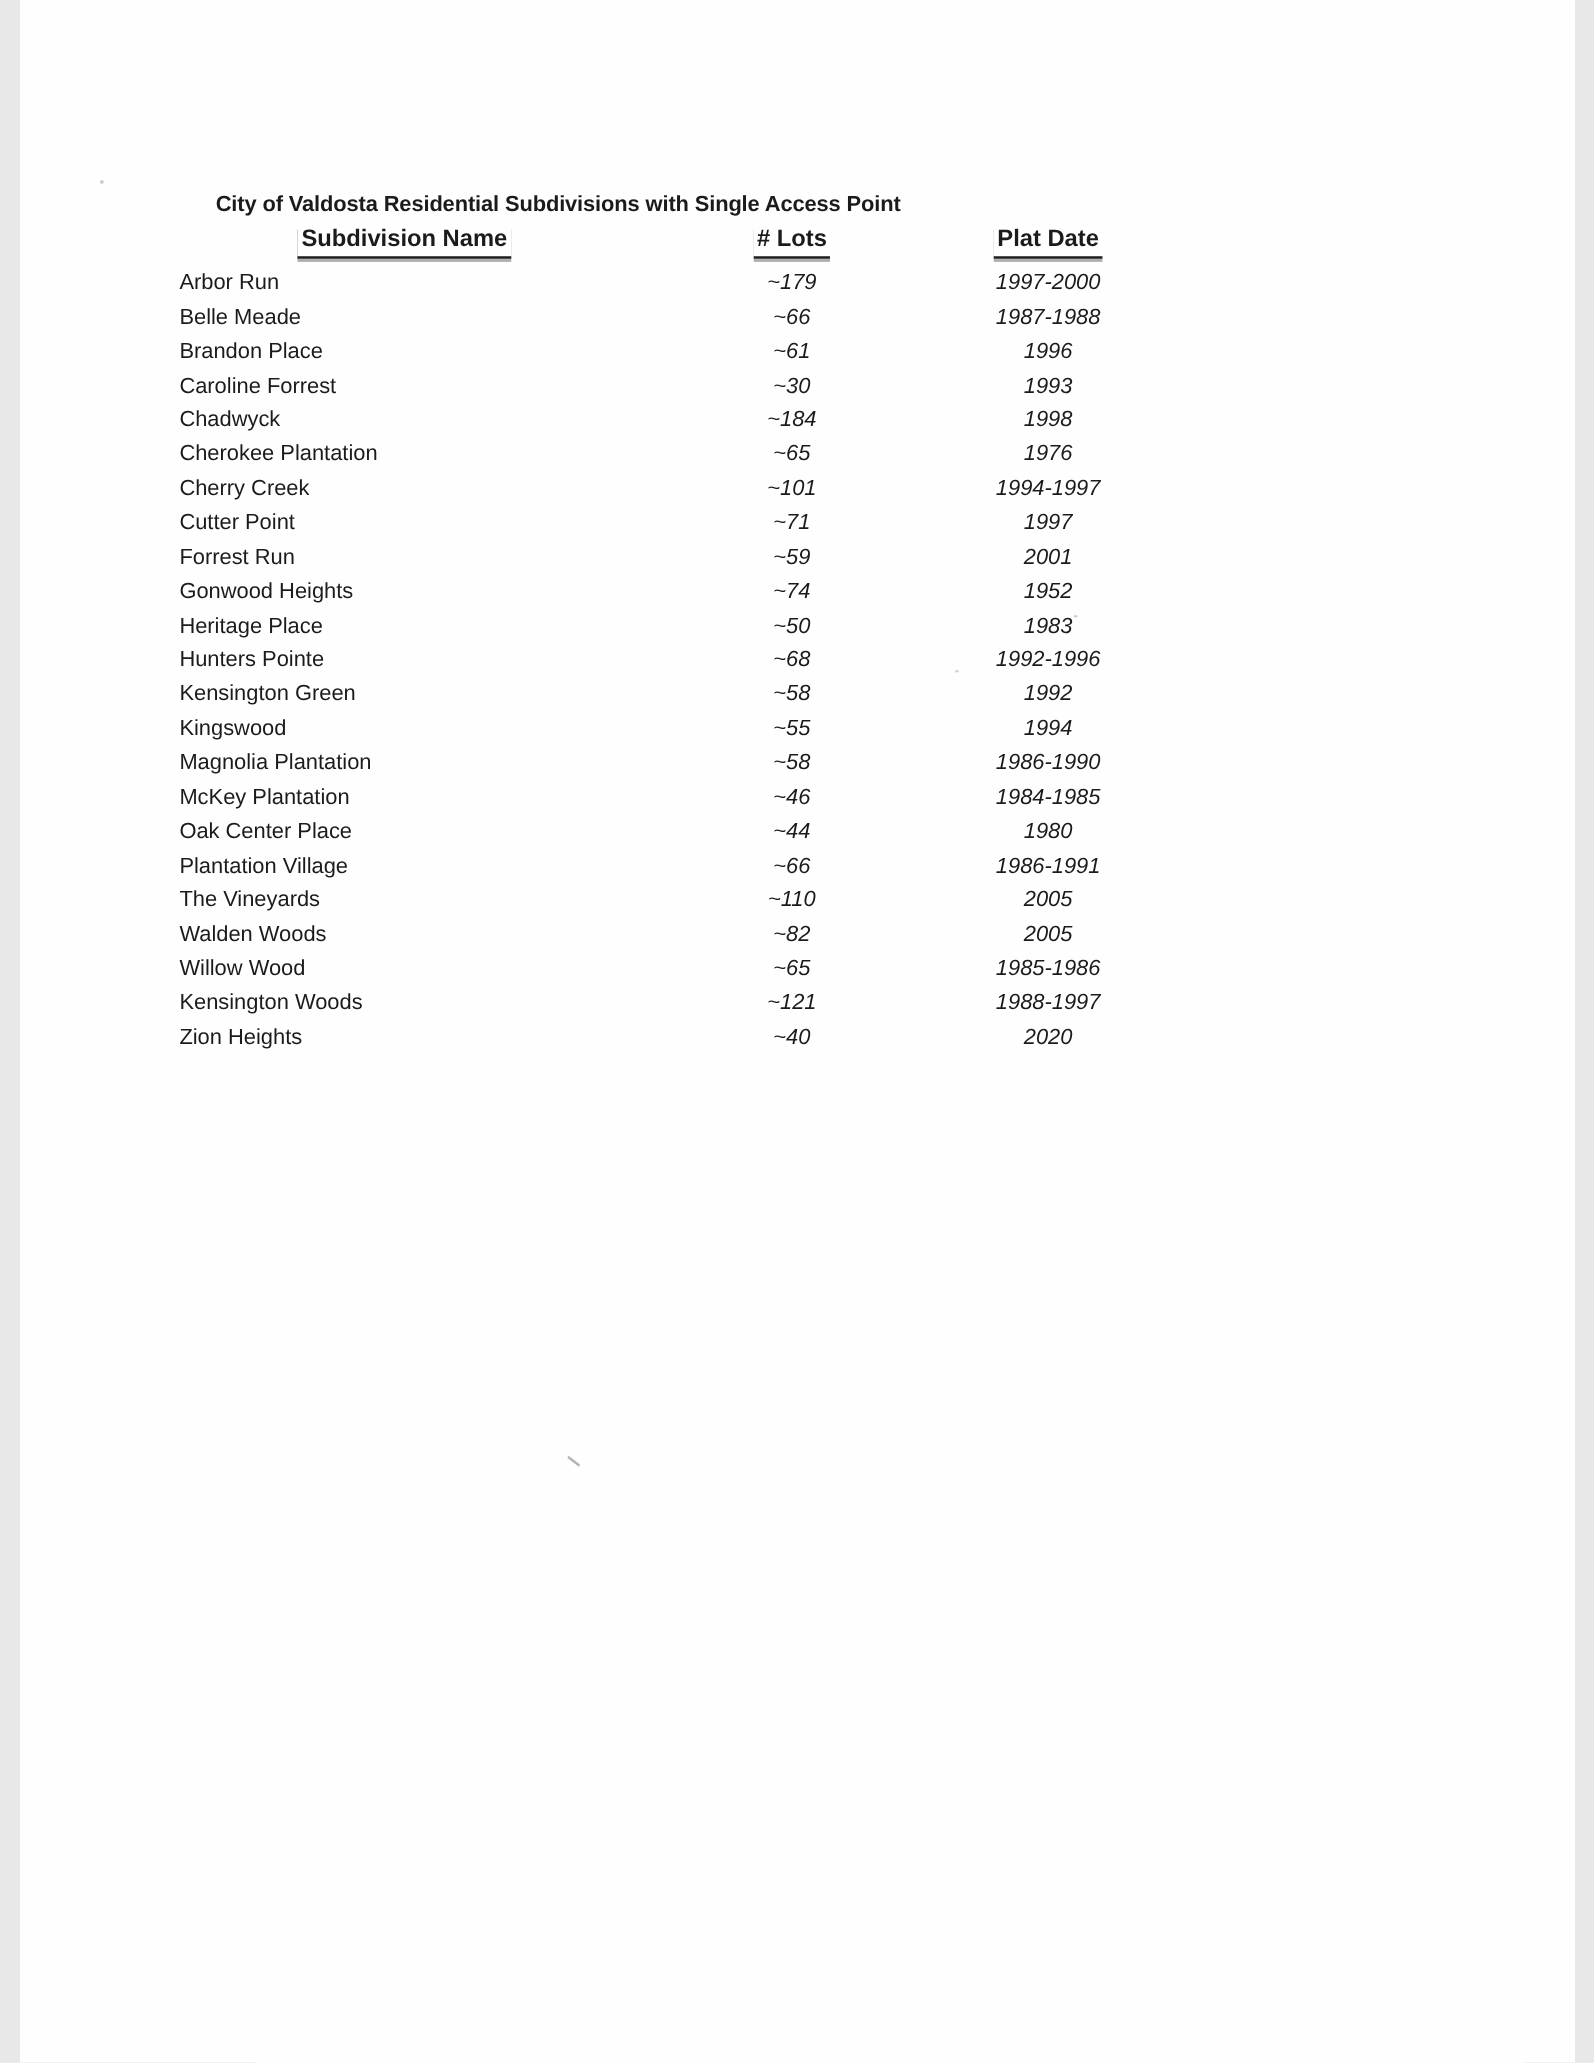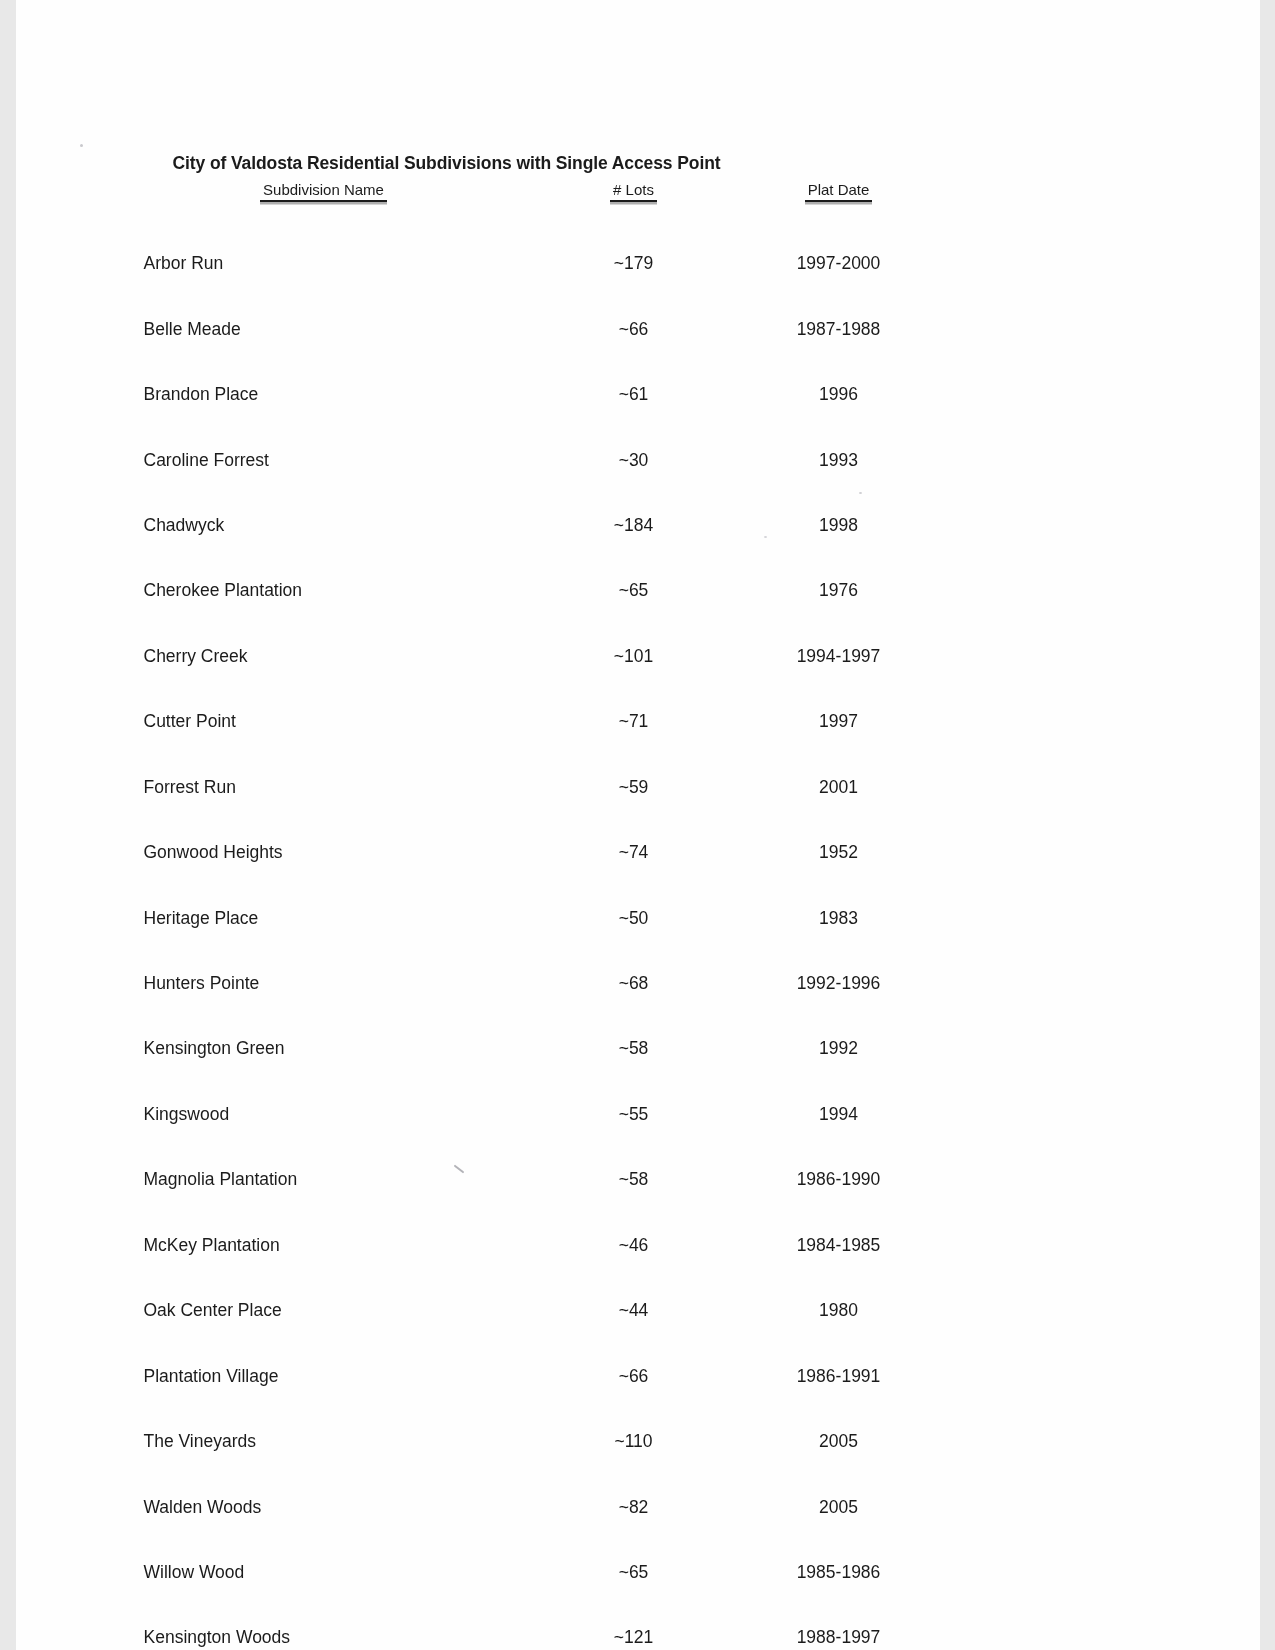--- a/index.html
+++ b/index.html
@@ -30,49 +30,49 @@
     position: absolute;
     left: 128px;
     top: 181px;
     width: 770px;
   }
   .header-row {
     display: grid;
     grid-template-columns: 360px 260px 150px;
     height: 31px;
     align-items: start;
-    font-weight: 400;
-    font-size: 15px;
+    font-weight: 700;
+    font-size: 19px;
   }
   .header-cell {
     text-align: center;
   }
   .header-cell .hdr-text {
     display: inline-block;
     padding: 0 3px 2px 3px;
     border-bottom: 2.5px solid #1b1b1b;
     box-shadow: 0 2.5px 0 rgba(27,27,27,0.35);
     white-space: nowrap;
   }
   .body-rows .row {
     display: grid;
     grid-template-columns: 360px 260px 150px;
     height: 27.45px;
     align-items: center;
     font-size: 17.5px;
     font-weight: 400;
-    margin-top: 38px;
   }
   .cell-name {
     text-align: left;
     white-space: nowrap;
   }
   .cell-lots, .cell-date {
     text-align: center;
     white-space: nowrap;
+    font-style: italic;
   }
   
   .scan-mark {
     position: absolute;
     background: transparent;
   }
   .scan-mark.diag {
     left: 437px;
     top: 1168px;
     width: 12px;

